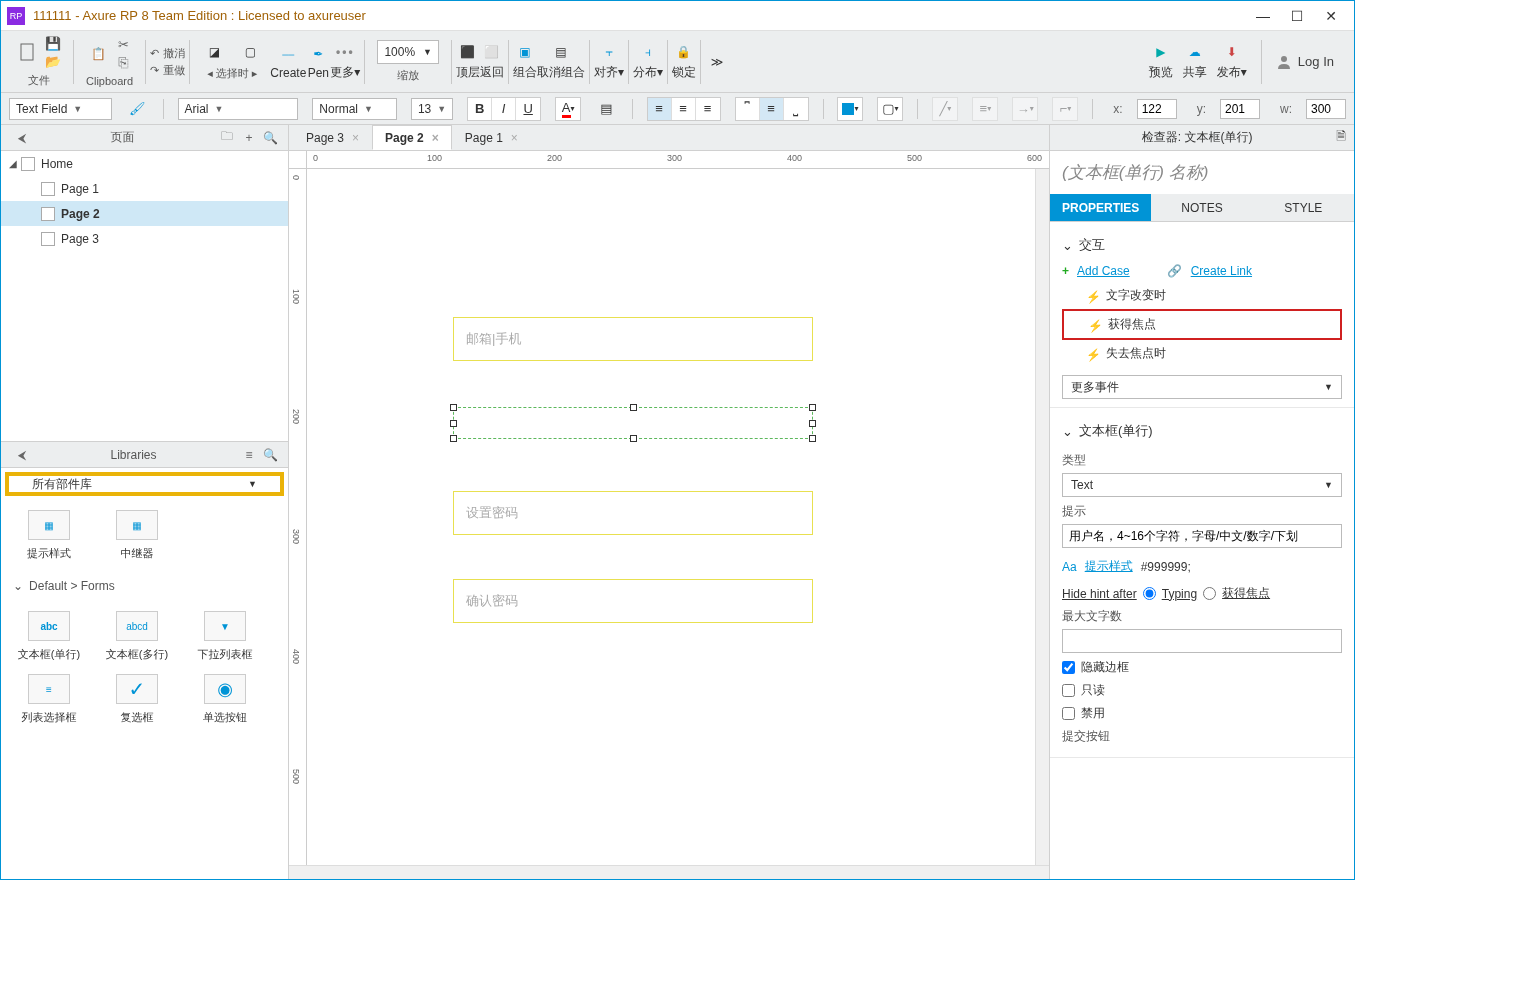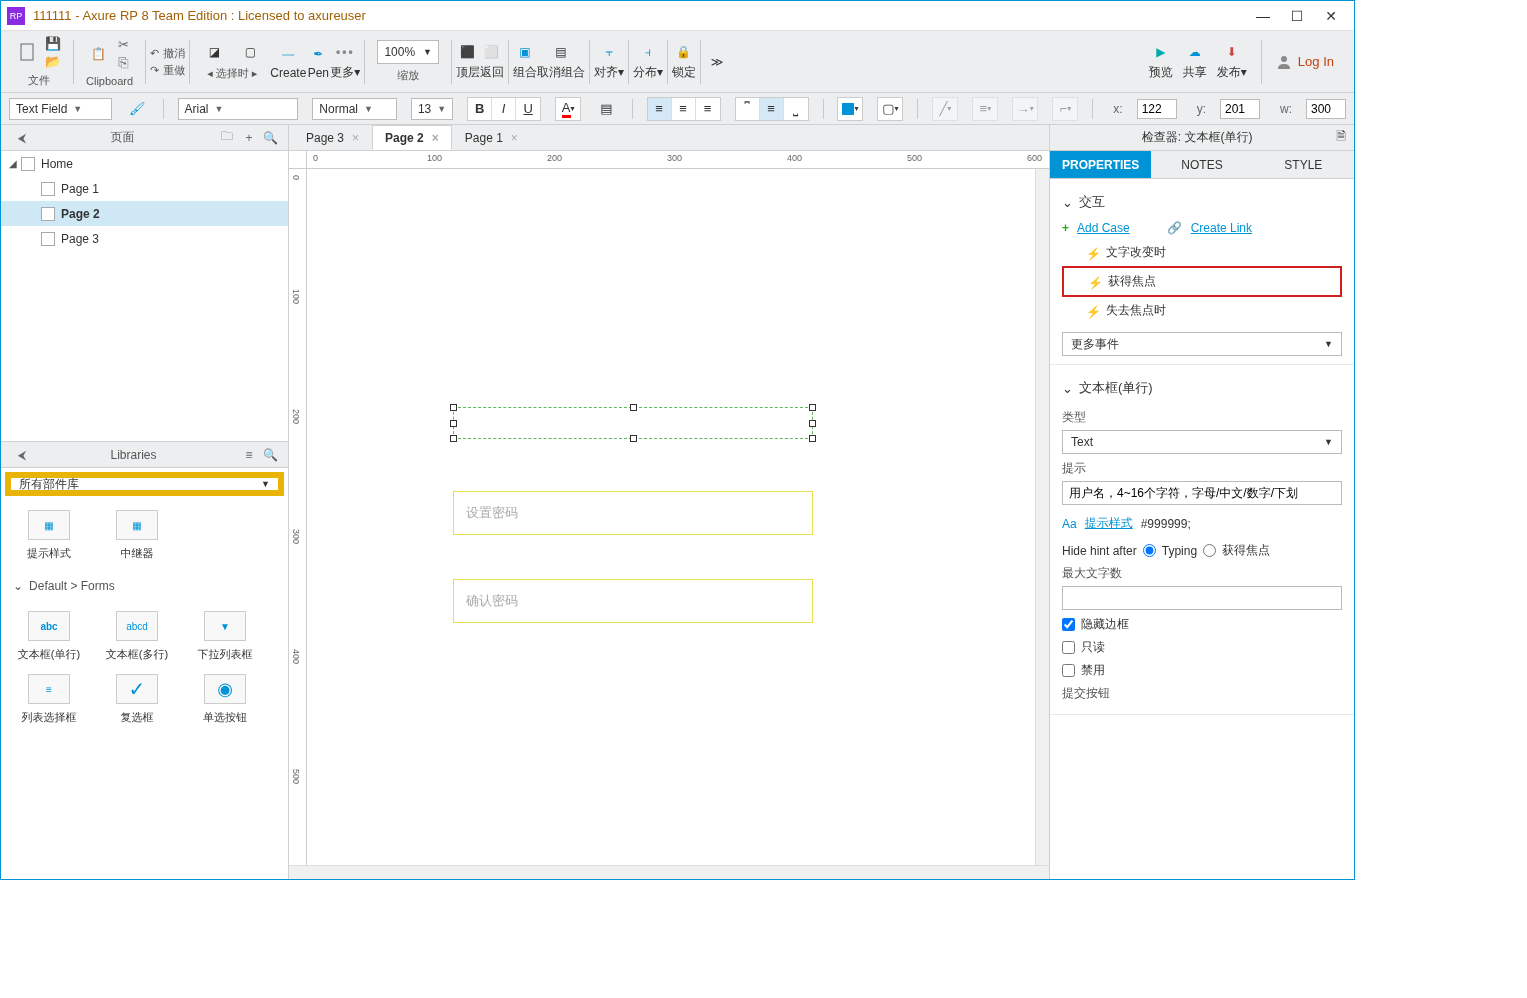--- a/index.html
+++ b/index.html
@@ -23,21 +23,21 @@
 .tool-group { display:flex; flex-direction:column; align-items:center; padding:0 8px; height:100%; justify-content:center; }
 .tool-group .icons { display:flex; gap:6px; align-items:center; }
 .tool-group .label { font-size:11px; color:#555; margin-top:4px; }
 .tool-sep { width:1px; height:44px; background:#c8c8c8; margin:0 4px; }
 .tool-icon { width:22px; height:22px; display:flex; align-items:center; justify-content:center; color:#666; cursor:pointer; }
 .tool-icon.small { width:16px; height:16px; font-size:13px; }
 .undo-redo { display:flex; flex-direction:column; gap:2px; font-size:11px; color:#555; }
 .undo-redo > div { display:flex; align-items:center; gap:4px; cursor:pointer; }
 .zoom-box { display:flex; align-items:center; border:1px solid #bbb; background:#fff; height:24px; padding:0 6px; gap:8px; font-size:12px; }
 .more-dots { color:#888; letter-spacing:2px; font-weight:bold; }
-.login-group { margin-left:auto; display:flex; align-items:center; gap:6px; padding-right:12px; color:#c2410c; font-size:13px; }
+.login-group { margin-left:auto; display:flex; align-items:center; gap:6px; padding-right:12px; color:#404040; font-size:13px; }
 .toolbar-right { display:flex; gap:10px; align-items:center; margin-left:12px; }
 .tb-btn { display:flex; flex-direction:column; align-items:center; gap:2px; cursor:pointer; }
 .tb-btn .ic { width:24px; height:20px; display:flex; align-items:center; justify-content:center; }
 
 
 .formatbar { height:32px; background:#eceeef; display:flex; align-items:center; padding:0 8px; gap:14px; border-bottom:1px solid #d0d0d0; }
 .combo { height:22px; border:1px solid #bbb; background:#fff; display:flex; align-items:center; padding:0 6px; font-size:12px; cursor:pointer; }
 .combo .arr { margin-left:6px; font-size:9px; color:#666; }
 .fmt-btn { width:24px; height:22px; border:1px solid transparent; display:flex; align-items:center; justify-content:center; cursor:pointer; font-size:13px; }
 .fmt-btn.active { background:#d4e8f5; border-color:#8ab; }
@@ -56,21 +56,21 @@
 .panel-header { height:26px; background:#eceeef; display:flex; align-items:center; padding:0 8px; border-bottom:1px solid #d0d0d0; font-size:12px; color:#555; }
 .panel-header .title { flex:1; text-align:center; }
 .panel-header .picon { width:18px; height:18px; margin-left:4px; cursor:pointer; display:flex; align-items:center; justify-content:center; color:#666; }
 .tree { flex:0 0 auto; height:290px; overflow:auto; }
 .tree-item { display:flex; align-items:center; height:25px; padding-left:8px; cursor:pointer; }
 .tree-item.indent1 { padding-left:40px; }
 .tree-item.selected { background:#cfe8f6; font-weight:bold; }
 .tree-item .caret { width:12px; font-size:10px; color:#555; }
 .tree-item .pageicon { width:14px; height:14px; border:1px solid #aaa; background:#fff; margin-right:6px; }
 .lib-panel { flex:1; display:flex; flex-direction:column; border-top:1px solid #d0d0d0; }
-.lib-combo { height:24px; border:6px solid #eab308; margin:4px; display:flex; align-items:center; padding:0 8px; font-size:12px; }
+.lib-combo { height:24px; border:4px solid #eab308; margin:4px; display:flex; align-items:center; padding:0 23px; font-size:12px; }
 .lib-grid { display:flex; flex-wrap:wrap; padding:4px; gap:0; }
 .lib-item { width:88px; display:flex; flex-direction:column; align-items:center; padding:6px 2px; cursor:pointer; }
 .lib-item .thumb { width:42px; height:30px; border:1px solid #ccc; background:#f8f8f8; display:flex; align-items:center; justify-content:center; color:#0094d6; font-size:10px; }
 .lib-item .lbl { font-size:11px; margin-top:6px; text-align:center; }
 .lib-section { padding:8px 12px; font-size:12px; color:#555; display:flex; align-items:center; gap:6px; }
 
 
 .center { flex:1; display:flex; flex-direction:column; background:#eceeef; }
 .tabs { height:26px; display:flex; align-items:flex-end; background:#eceeef; border-bottom:1px solid #d0d0d0; padding-left:4px; }
 .tab { height:25px; padding:0 12px; display:flex; align-items:center; gap:8px; font-size:12px; cursor:pointer; border:1px solid transparent; }
@@ -100,21 +100,21 @@
 .insp-section { padding:8px 12px; border-bottom:1px solid #e8e8e8; }
 .insp-section-h { display:flex; align-items:center; gap:6px; font-size:13px; padding:6px 0; }
 .insp-row { display:flex; align-items:center; gap:8px; padding:4px 0; font-size:12px; }
 .link-blue { color:#0094d6; text-decoration:underline; cursor:pointer; }
 .event-item { display:flex; align-items:center; gap:8px; padding:5px 8px 5px 24px; font-size:12px; }
 .event-item.highlighted { border:2px solid #d02020; }
 .event-icon { width:12px; height:12px; display:inline-block; }
 .insp-combo { width:100%; height:24px; border:1px solid #bbb; display:flex; align-items:center; padding:0 8px; font-size:12px; }
 .insp-input { width:100%; height:24px; border:1px solid #bbb; padding:0 6px; font-size:12px; }
 .insp-label { font-size:12px; color:#555; margin:6px 0 4px; }
-.radio-row { display:flex; align-items:center; gap:6px; font-size:12px; margin:6px 0; }
+.radio-row { display:flex; align-items:center; gap:6px; font-size:12px; margin:6px 0;text-decoration:underline; }
 .check-row { display:flex; align-items:center; gap:6px; font-size:12px; margin:6px 0; }
 input[type=radio],input[type=checkbox]{ margin:0; }
 .ruler-corner { width:18px; height:18px; background:#fff; border-right:1px solid #ccc; border-bottom:1px solid #ccc; position:absolute; left:0; top:0; }
 
 svg { display:block; }
 </style>
 </head>
 <body>
 
 <div class="app">
@@ -455,20 +455,21 @@
       <div class="canvas-body">
         <div class="ruler-v">
           <span class="tick" style="top:6px">0</span>
           <span class="tick" style="top:120px">100</span>
           <span class="tick" style="top:240px">200</span>
           <span class="tick" style="top:360px">300</span>
           <span class="tick" style="top:480px">400</span>
           <span class="tick" style="top:600px">500</span>
         </div>
         <div class="canvas">
+          <div class="widget-input" style="left:146px;top:148px;width:360px">邮箱|手机</div>
           <div class="widget-selected" style="left:146px;top:238px;width:360px;height:32px">
             <div class="handle" style="left:-4px;top:-4px"></div>
             <div class="handle" style="left:50%;top:-4px;margin-left:-3px"></div>
             <div class="handle" style="right:-4px;top:-4px"></div>
             <div class="handle" style="left:-4px;top:50%;margin-top:-3px"></div>
             <div class="handle" style="right:-4px;top:50%;margin-top:-3px"></div>
             <div class="handle" style="left:-4px;bottom:-4px"></div>
             <div class="handle" style="left:50%;bottom:-4px;margin-left:-3px"></div>
             <div class="handle" style="right:-4px;bottom:-4px"></div>
           </div>
@@ -478,20 +479,21 @@
         <div class="scrollbar-v"></div>
       </div>
       <div class="scrollbar-h"></div>
     </div>
 
     <div class="right">
       <div class="insp-header">
         <div class="title">检查器: 文本框(单行)</div>
         <div class="picon">🗎</div>
       </div>
+      <div class="insp-name">(文本框(单行) 名称)</div>
       <div class="insp-tabs">
         <div class="insp-tab active">PROPERTIES</div>
         <div class="insp-tab">NOTES</div>
         <div class="insp-tab">STYLE</div>
       </div>
       <div class="insp-body">
         <div class="insp-section">
           <div class="insp-section-h">
               <span>⌄</span>
               <span>交互</span>

